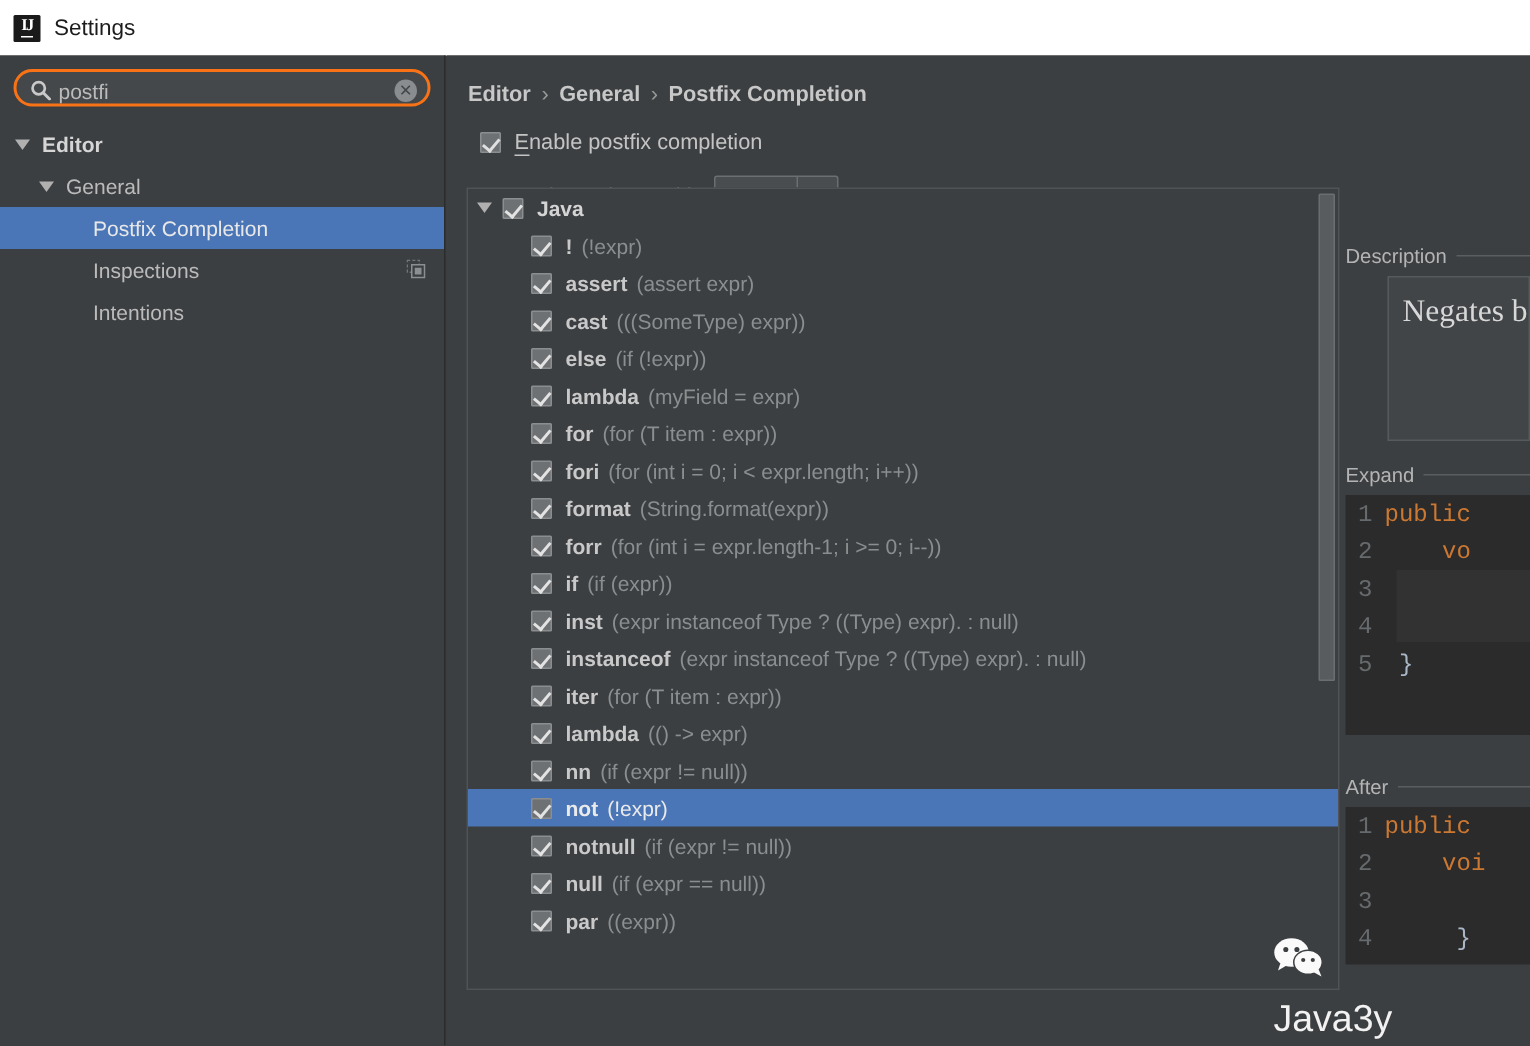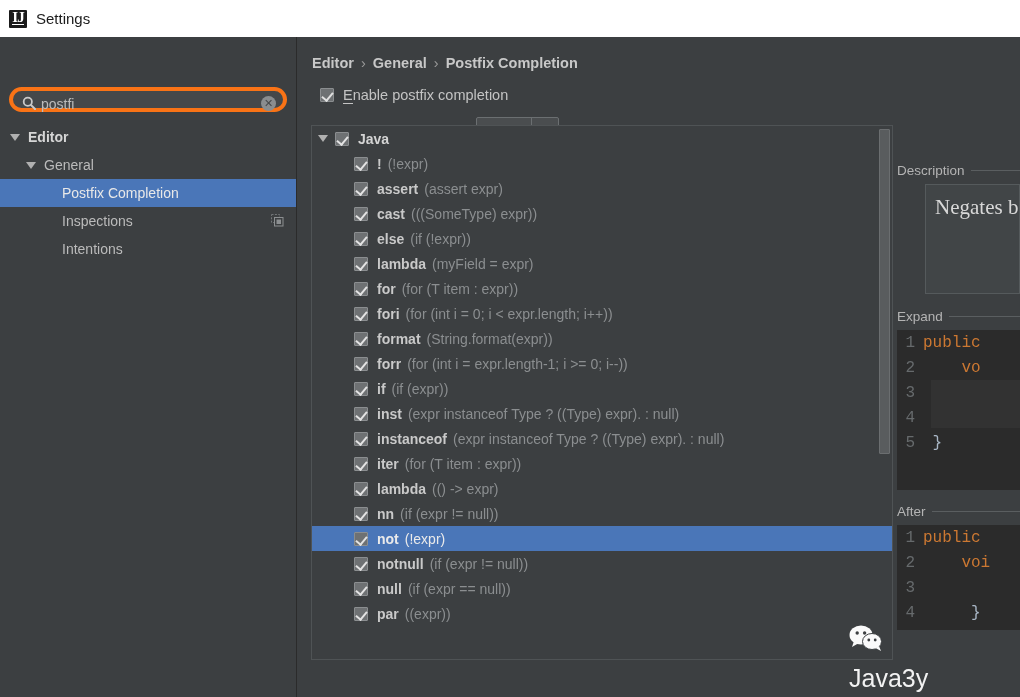--- a/index.html
+++ b/index.html
@@ -15,38 +15,38 @@
   .titlebar {
     position: absolute; left: 0; top: 0; width: 1020px; height: 37px;
     background: #ffffff;
     display: flex; align-items: center; gap: 9px;
     padding-left: 9px;
   }
   .ij-icon {
     width: 18px; height: 18px; background: #1a1a1a;
     display: flex; align-items: center; justify-content: center;
     font-family: "Liberation Serif", serif;
-    font-size: 15px; font-weight: bold; color: #ffffff;
+    font-size: 11px; font-weight: bold; color: #ffffff;
     letter-spacing: -1px;
     border-radius: 1px;
   }
   .ij-icon span { border-bottom: 1.5px solid #fff; line-height: 11px; padding-bottom: 1px; }
   .title-text { font-size: 15px; color: #1c1c1c; }
 
   
   .sidebar {
     position: absolute; left: 0; top: 37px; width: 297px; height: 660px;
     background: #3c3f41;
     border-right: 1px solid #2b2b2b;
   }
   .search-wrap { padding: 9px 9px 0 9px; }
   .search-box {
     position: relative; height: 25px;
-    background: #45484a; border: 4px solid #f97316; border-radius: 13px;
-    display: flex; align-items: center; margin-top: 41px;
+    background: #45484a; border: 2px solid #f97316; border-radius: 13px;
+    display: flex; align-items: center;
   }
   .search-icon {
     position: absolute; left: 9px; top: 5px;
     width: 14px; height: 14px;
   }
   .search-icon svg { display: block; }
   .search-value {
     position: absolute; left: 28px; top: 0; height: 25px;
     display: flex; align-items: center;
     font-size: 14px; color: #bbbbbb;
@@ -449,21 +449,21 @@
         <div class="code-line">
           <span class="ln">4</span>
           <span class="pl">&nbsp;&nbsp;&nbsp;&nbsp;&nbsp;}</span>
         </div>
         <div class="code-line">
           <span class="ln">5</span>
           <span class="pl">&nbsp;}</span>
         </div>
       </div>
 
-    <div class="grp-title" style="margin-top:11px">
+    <div class="grp-title" style="margin-top:24px">
       <span>After</span>
       <span class="line"></span>
     </div>
     <div class="code-box" id="after-box" style="height:105px">
         <div class="code-line">
           <span class="ln">1</span>
           <span class="kw">public</span>
         </div>
         <div class="code-line">
           <span class="ln">2</span>

